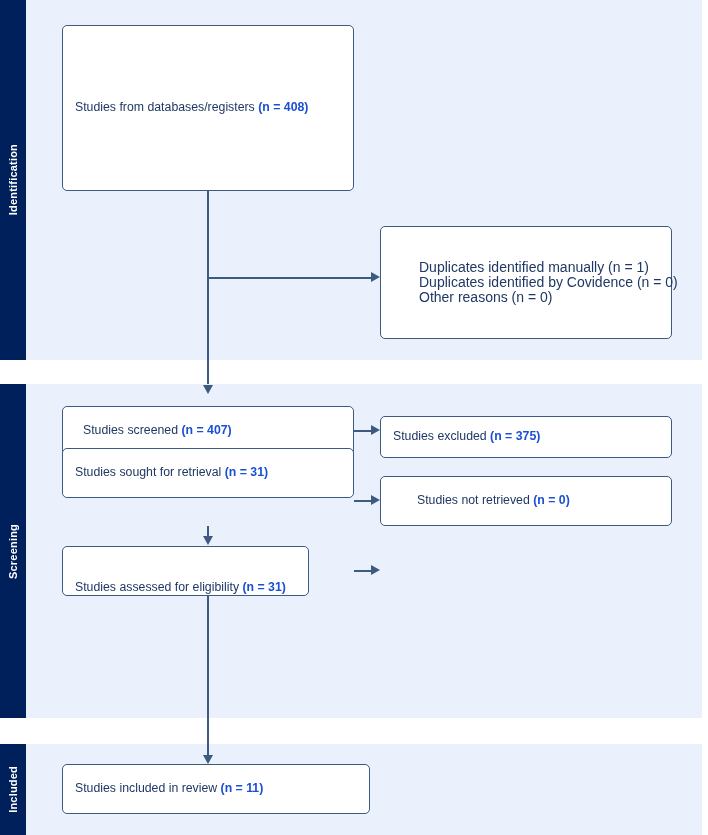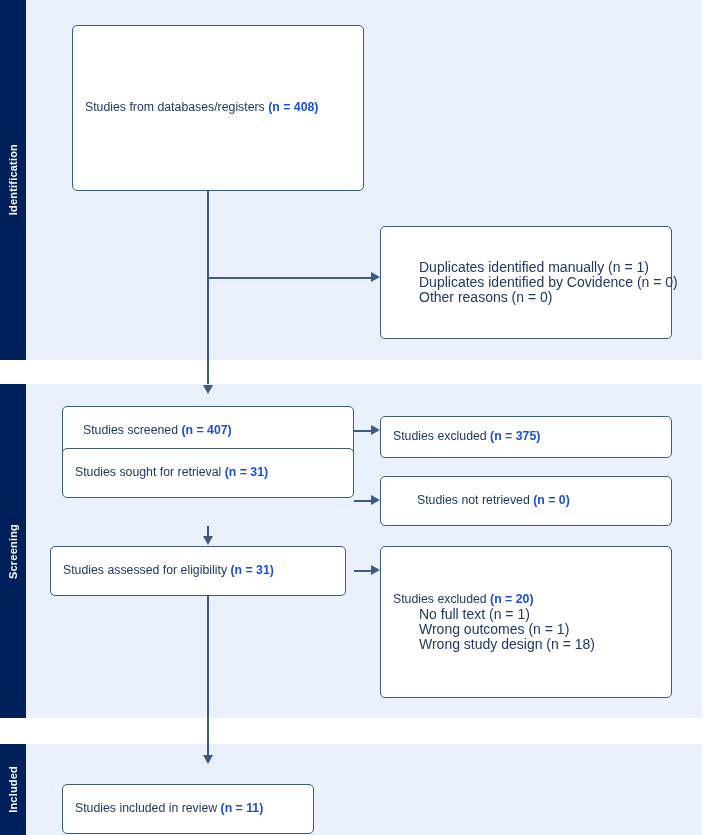--- a/index.html
+++ b/index.html
@@ -74,29 +74,29 @@
     padding-left: 26px;
     font-size: 14px;
     line-height: 15px;
   }
   .nbold {
     color: #1a4fd6;
     font-weight: bold;
   }
 
   
-  #box-databases       { left: 72px;  top: 25px;  width: 292px; height: 166px; }
+  #box-databases       { left: 62px;  top: 25px;  width: 292px; height: 166px; }
   #box-refs-removed    { left: 380px; top: 226px; width: 292px; height: 113px; }
   #box-screened        { left: 62px;  top: 406px; width: 292px; height: 50px; padding-left: 20px;  }
   #box-excluded-375    { left: 380px; top: 406px; width: 292px; height: 42px; margin-top: 10px;  }
   #box-sought          { left: 62px;  top: 448px; width: 292px; height: 50px;  }
   #box-not-retrieved   { left: 380px; top: 476px; width: 292px; height: 50px; padding-left: 36px;  }
-  #box-eligibility     { left: 50px;  top: 546px; width: 296px; height: 50px;  }
+  #box-eligibility     { left: 62px;  top: 546px; width: 247px; height: 50px; justify-content: flex-end;  }
   #box-excluded-20     { left: 380px; top: 546px; width: 292px; height: 152px; }
-  #box-included        { left: 62px;  top: 784px; width: 252px; height: 50px;  }
+  #box-included        { left: 62px;  top: 764px; width: 308px; height: 50px;  }
 
   
   .vline {
     position: absolute;
     width: 2px;
     background: #3d5a80;
   }
   .hline {
     position: absolute;
     height: 2px;
@@ -214,28 +214,20 @@
       <span>Studies not retrieved </span><span class="nbold">(n = 0)</span>
     </div>
   </div>
 
   <div class="pbox" id="box-eligibility">
     <div class="line">
       <span>Studies assessed for eligibility </span><span class="nbold">(n = 31)</span>
     </div>
   </div>
 
-  <div class="pbox" id="box-excluded-20">
-    <div class="line">
-      <span>Studies excluded </span><span class="nbold">(n = 20)</span>
-    </div>
-    <div class="line sub">No full text (n = 1)</div>
-    <div class="line sub">Wrong outcomes (n = 1)</div>
-    <div class="line sub">Wrong study design (n = 18)</div>
-  </div>
 
   <div class="pbox" id="box-included">
     <div class="line">
       <span>Studies included in review </span><span class="nbold">(n = 11)</span>
     </div>
   </div>
 
 </div>
 
 </body></html>

